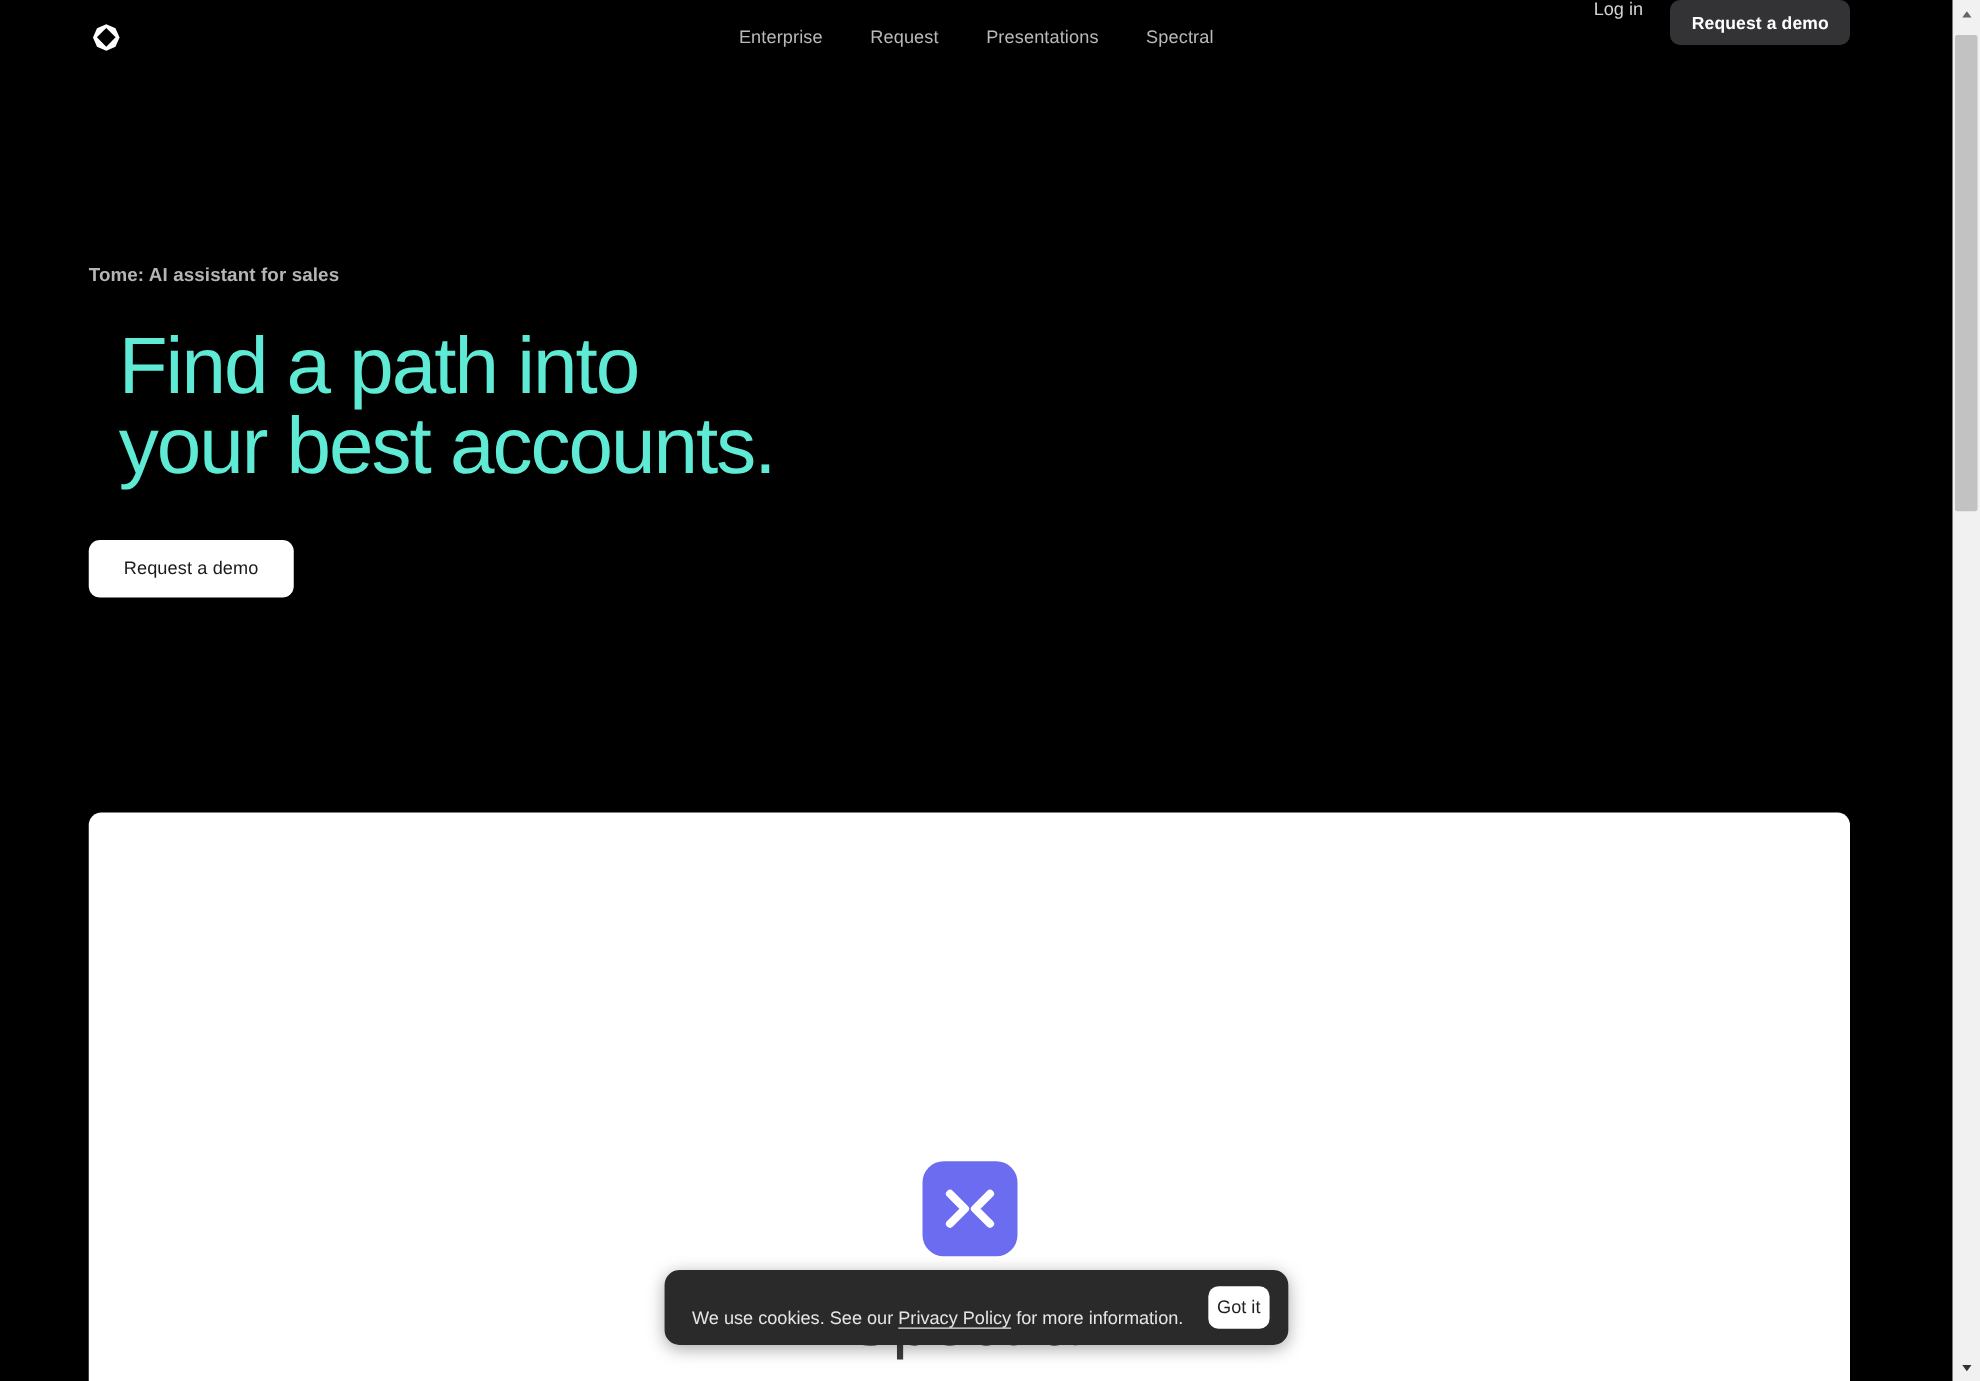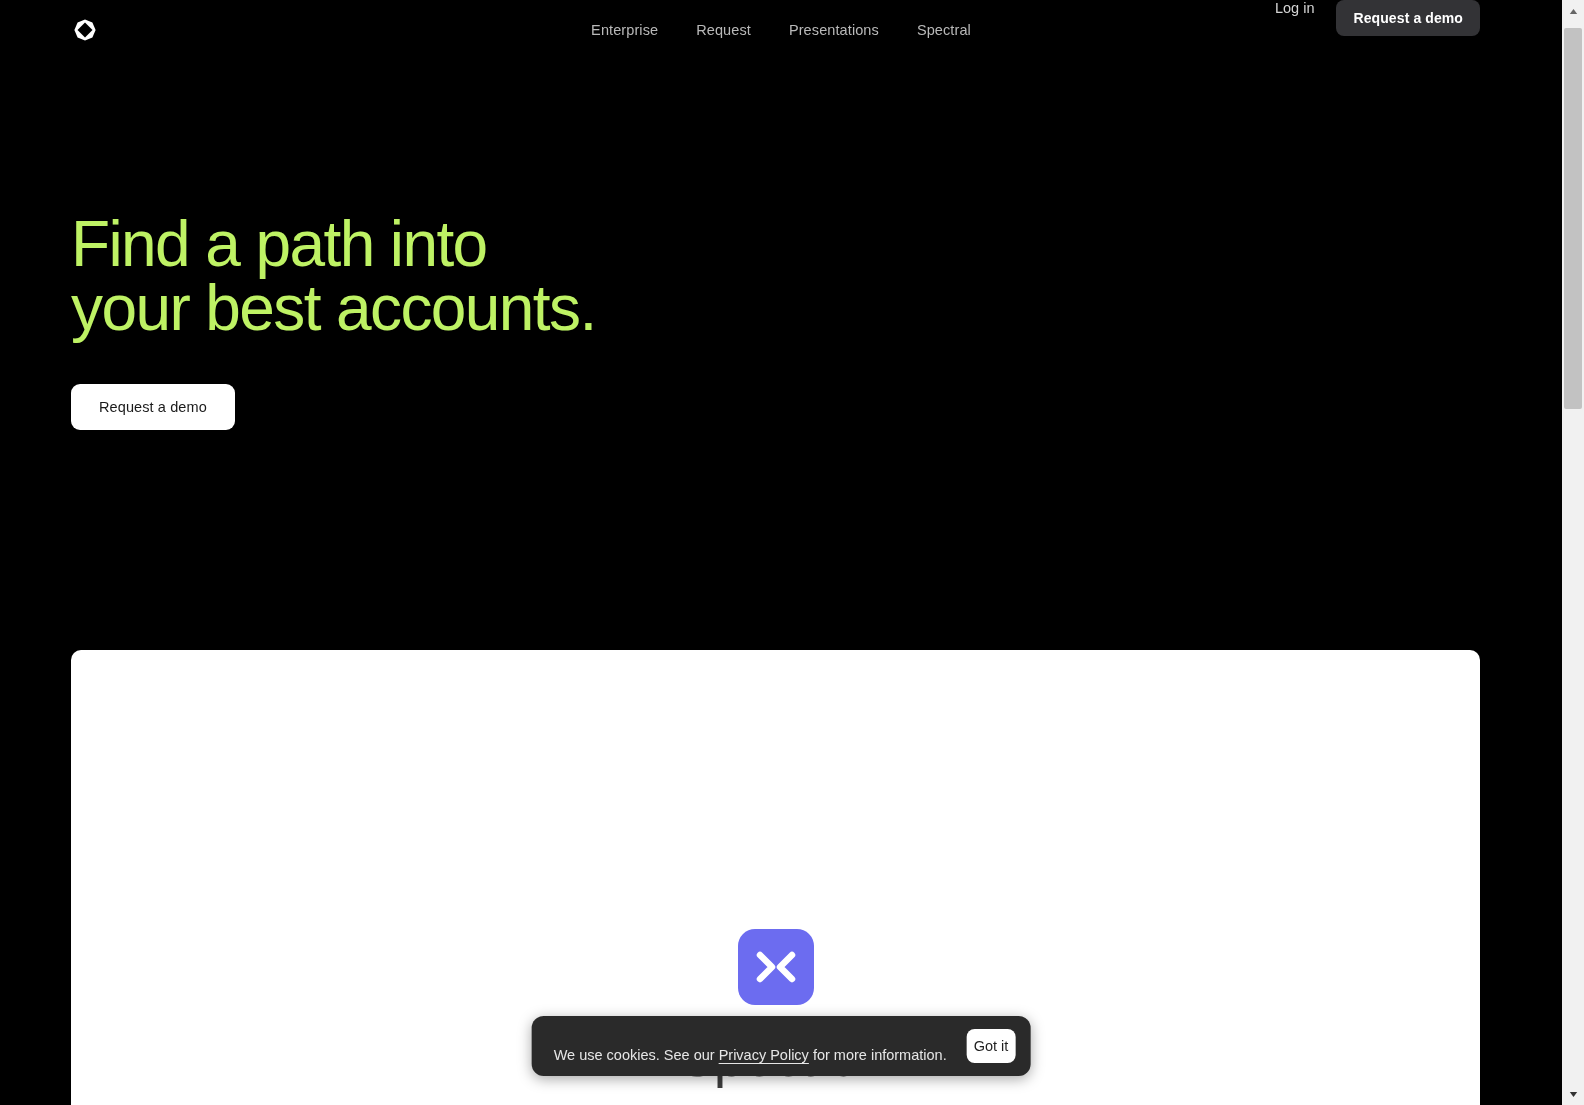--- a/index.html
+++ b/index.html
@@ -93,26 +93,27 @@
     width:900px;
   }
   #hero-eyebrow {
     color:#b5b5b5;
     font-size:15px;
     font-weight:700;
     letter-spacing:0.1px;
     margin-bottom:31px;
   }
   #hero-title {
-    color:#bef264;
+    color:#5eead4;
     font-size:64px;
     line-height:1.0;
     font-weight:400;
     letter-spacing:-1.6px;
     white-space:pre-line;
+    margin-left:24px;
   }
   #hero-cta {
     margin-top:44px;
     display:inline-block;
     background:#ffffff;
     color:#1a1a1a;
     font-size:14.5px;
     font-weight:400;
     letter-spacing:0.1px;
     border:none;
@@ -245,20 +246,21 @@
     </div>
 
     <div id="nav-right">
       <a id="login-link">Log in</a>
       <button id="nav-demo-btn">Request a demo</button>
     </div>
 
   </nav>
 
   <section id="hero">
+    <div id="hero-eyebrow">Tome: AI assistant for sales</div>
     <h1 id="hero-title">Find a path into
 your best accounts.</h1>
     <button id="hero-cta">Request a demo</button>
   </section>
 
   <section id="showcase-panel">
     <div id="showcase-inner">
       <div id="brand-mark">
         <svg width="42" height="42" viewBox="0 0 42 42">
           <path d="M5 9 L17 21 L5 33" fill="none" stroke="#ffffff" stroke-width="6.5" stroke-linecap="round" stroke-linejoin="round"></path>

